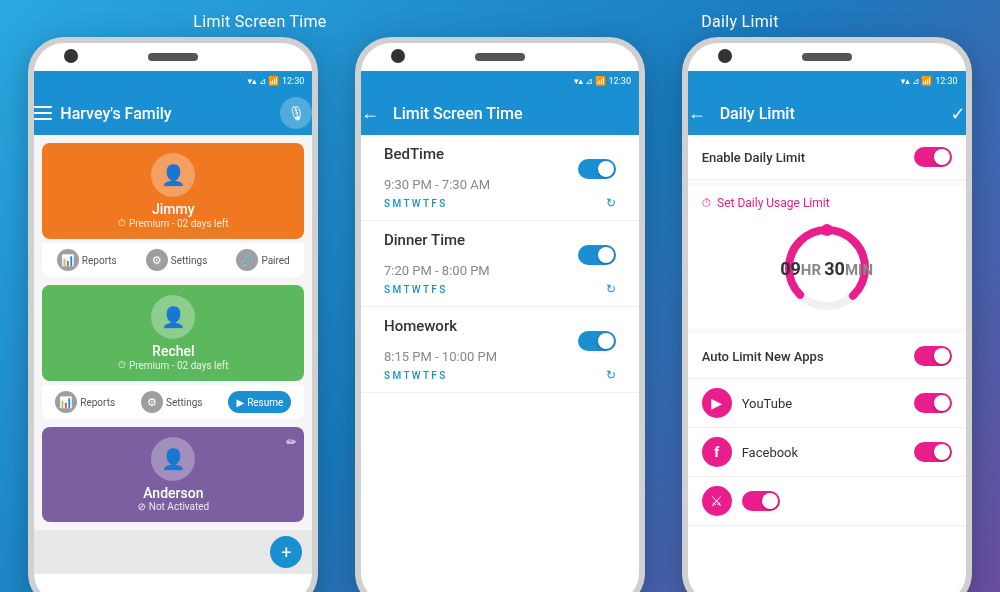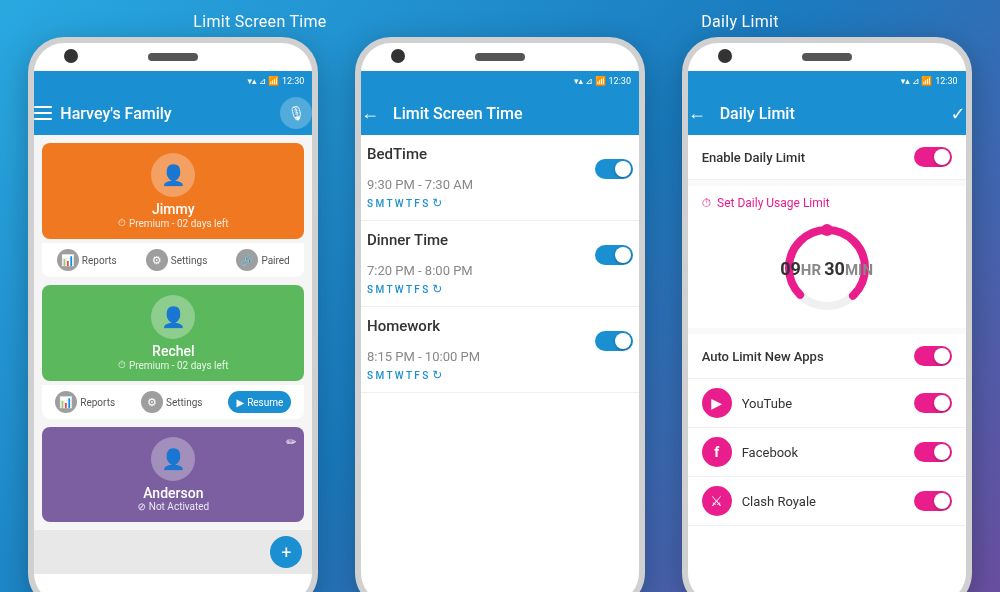--- a/index.html
+++ b/index.html
@@ -256,21 +256,21 @@
       margin-left: auto;
     }
 
     
     .screen-time-list {
       background: white;
       flex: 1;
     }
 
     .time-item {
-      padding: 10px 6px;
+      padding: 10px 23px;
       border-bottom: 1px solid #f0f0f0;
     }
 
     .time-item-header {
       display: flex;
       align-items: center;
       justify-content: space-between;
     }
 
     .time-item-title {
@@ -283,20 +283,21 @@
       font-size: 13px;
       color: #888;
       margin-top: 14px;
     }
 
     .days-row {
       display: flex;
       gap: 4px;
       margin-top: 4px;
       align-items: center;
+      justify-content: space-between;
     }
 
     .day {
       font-size: 10px;
       color: #1a8fd1;
       font-weight: 500;
     }
 
     .toggle {
       width: 38px;
@@ -617,21 +618,20 @@
         </div>
 
         <div class="app-row">
           <div class="app-icon-circle" style="font-weight:bold;">f</div>
           <span class="app-name">Facebook</span>
           <div class="toggle on-pink"></div>
         </div>
 
         <div class="app-row">
           <div class="app-icon-circle">⚔</div>
-          <span class="app-name">Clash Royale</span>
           <div class="toggle on-pink"></div>
         </div>
 
       </div>
     </div>
   </div>
 
 </div>
 
 </body></html>

